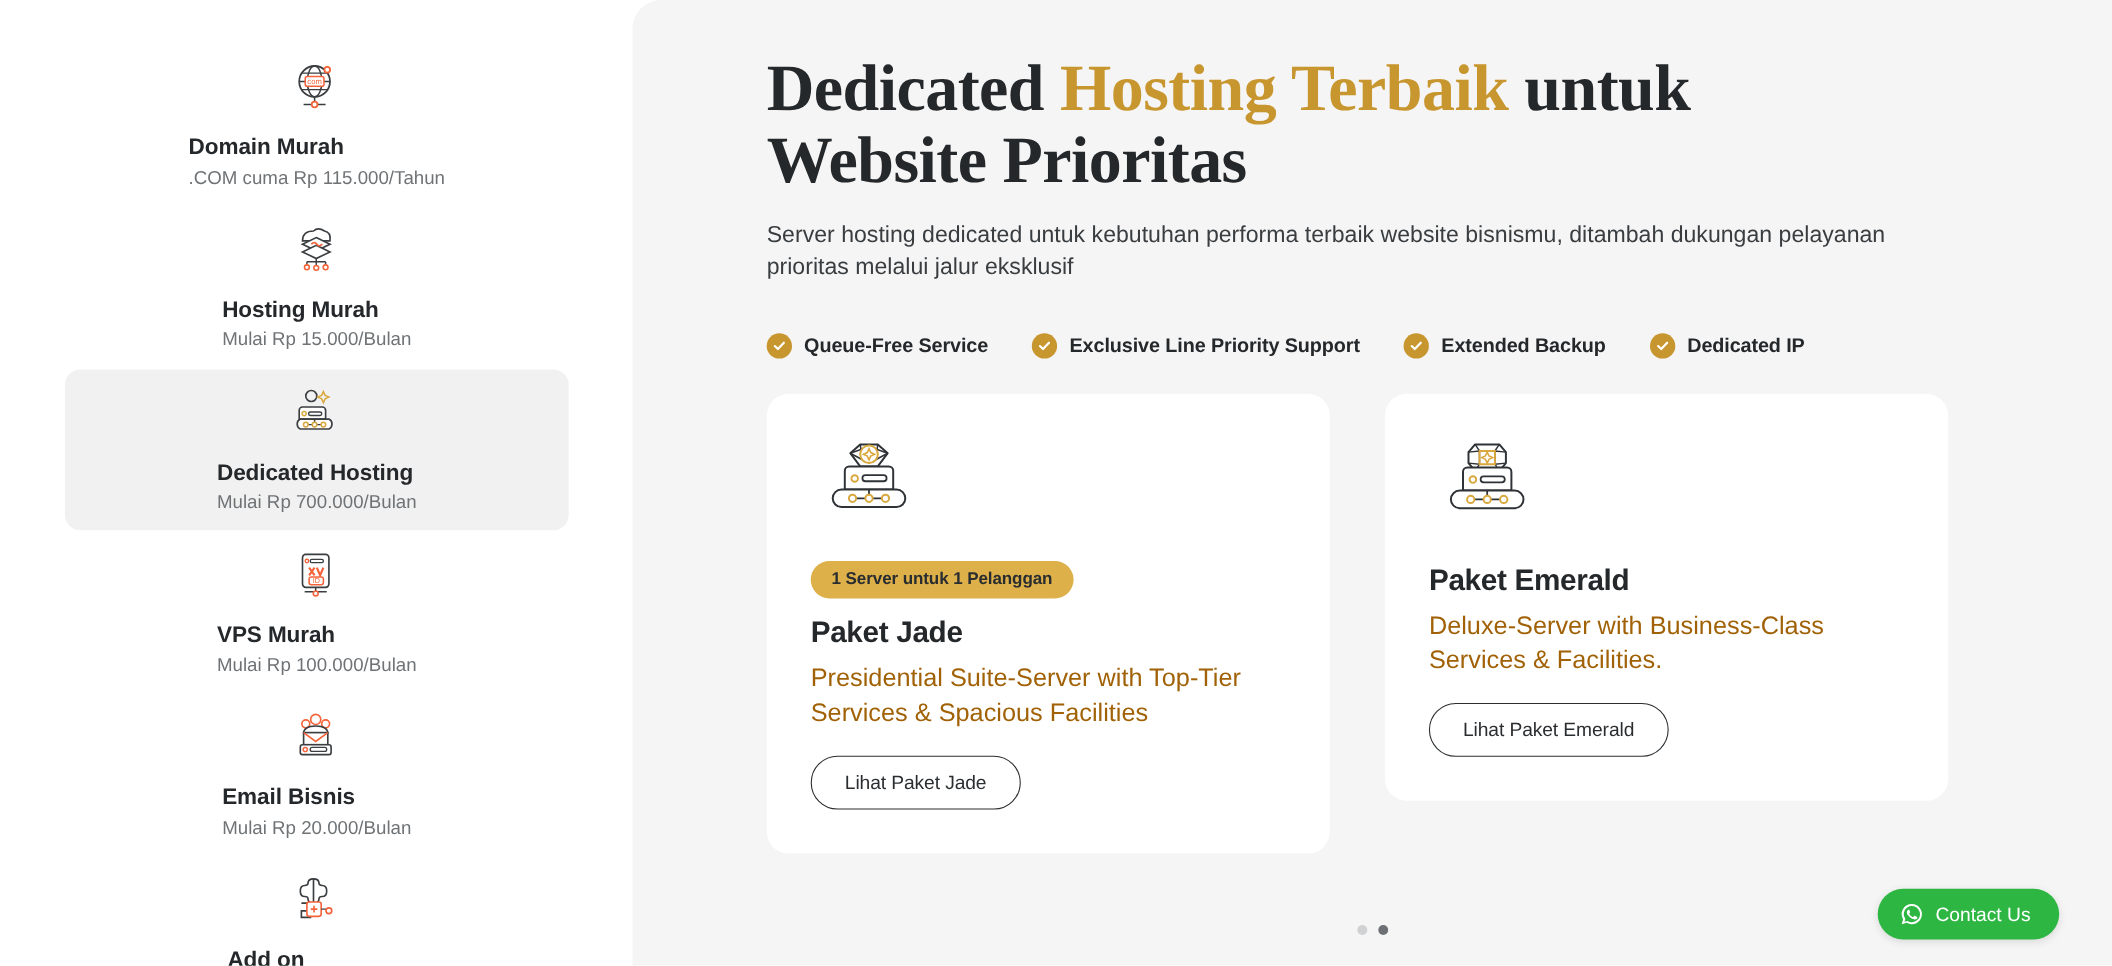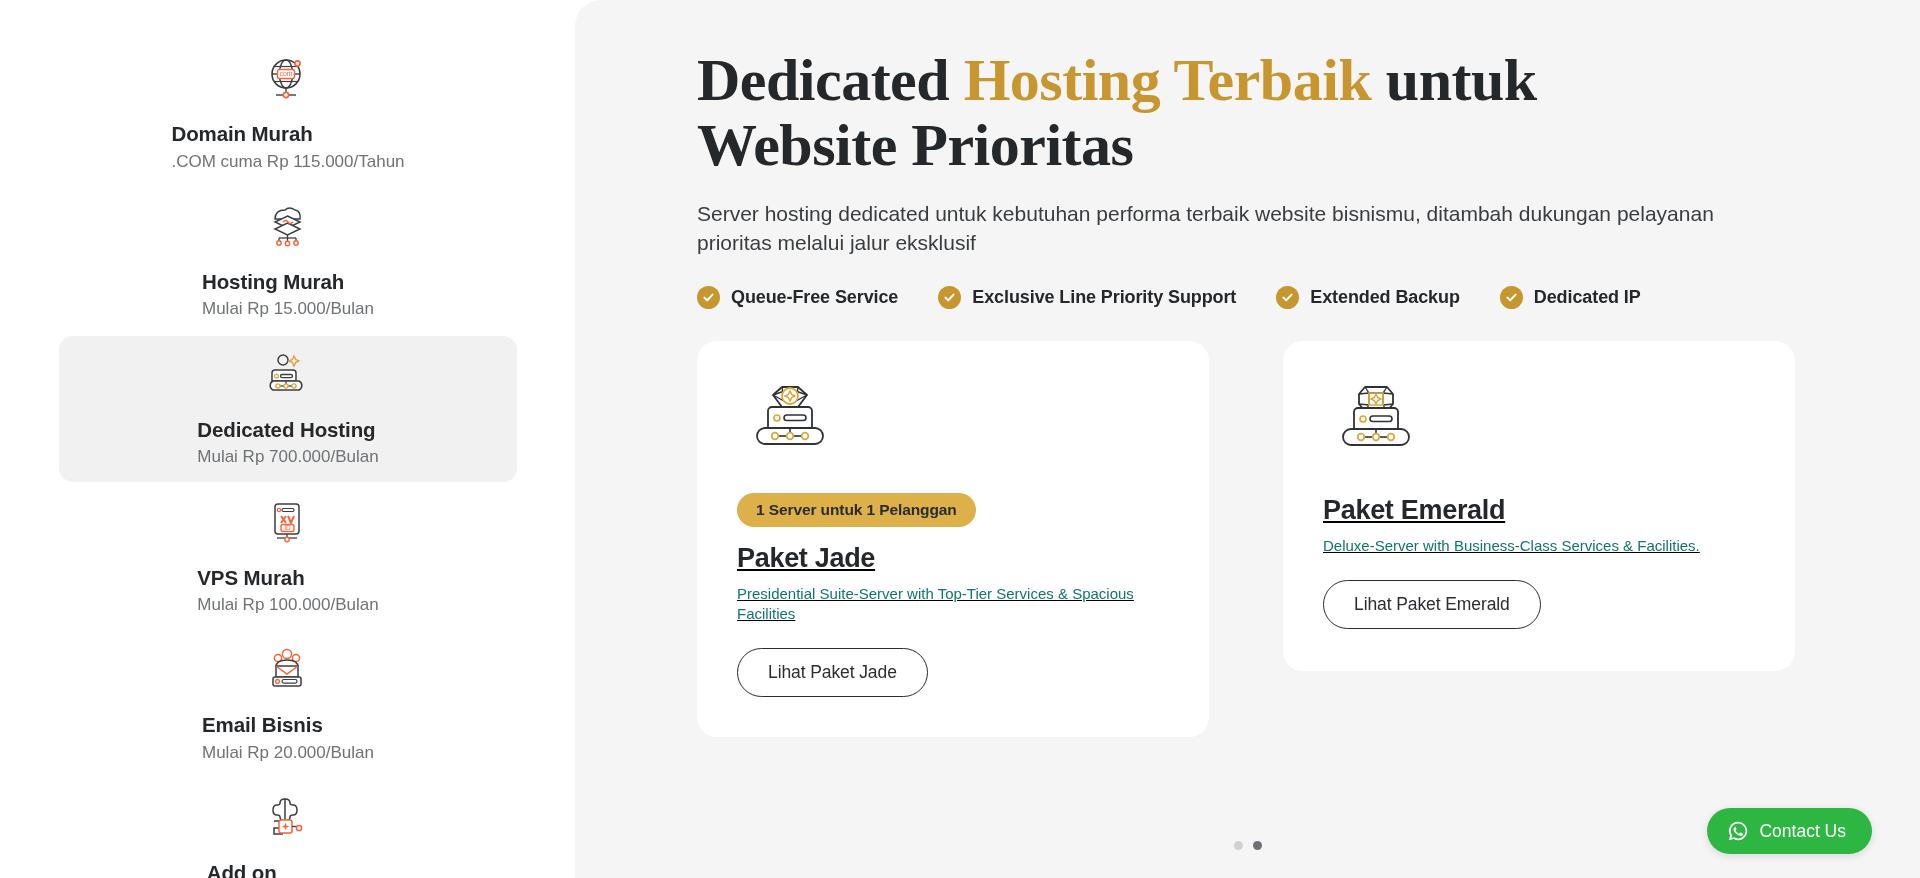--- a/index.html
+++ b/index.html
@@ -86,21 +86,21 @@
   .h1 .gold { color: #c8962e; font-family: Liberation Serif, serif; }
   .sub {
     margin-top: 22px;
     font-size: 21px;
     line-height: 1.38;
     color: #3a3d40;
     max-width: 1090px;
     font-weight: 400;
   }
   .feats {
-    margin-top: 28px;
+    margin-top: 45px;
     display: flex;
     align-items: center;
     gap: 40px;
     flex-wrap: nowrap;
   }
   .feat {
     display: flex;
     align-items: center;
     gap: 11px;
   }
@@ -117,23 +117,22 @@
     font-weight: bold;
     color: #25282b;
     white-space: nowrap;
     letter-spacing: -0.1px;
   }
 
   
   .cards {
     margin-top: 32px;
     display: flex;
-    gap: 74px;
+    gap: 50px;
     align-items: flex-start;
-    text-decoration: underline;
   }
   .card {
     width: 512px;
     background: #ffffff;
     border-radius: 20px;
     padding: 34px 40px 40px 40px;
   }
   .card.jade { min-height: 388px; }
   .card.emerald { min-height: 330px; }
   .card-ico { height: 104px; display: flex; align-items: flex-start; }
@@ -150,23 +149,23 @@
   }
   .card-title {
     margin-top: 16px;
     font-size: 27px;
     font-weight: bold;
     color: #25282b;
     letter-spacing: -0.3px;
   }
   .card-desc {
     margin-top: 10px;
-    font-size: 15px;
+    font-size: 23px;
     line-height: 1.35;
-    color: #0f766e;
+    color: #a16207;
     max-width: 440px;
   }
   .card-btn {
     margin-top: 24px;
     display: inline-block;
     border: 1.5px solid #2b2e31;
     background: transparent;
     color: #2b2e31;
     border-radius: 999px;
     font-size: 17.5px;

